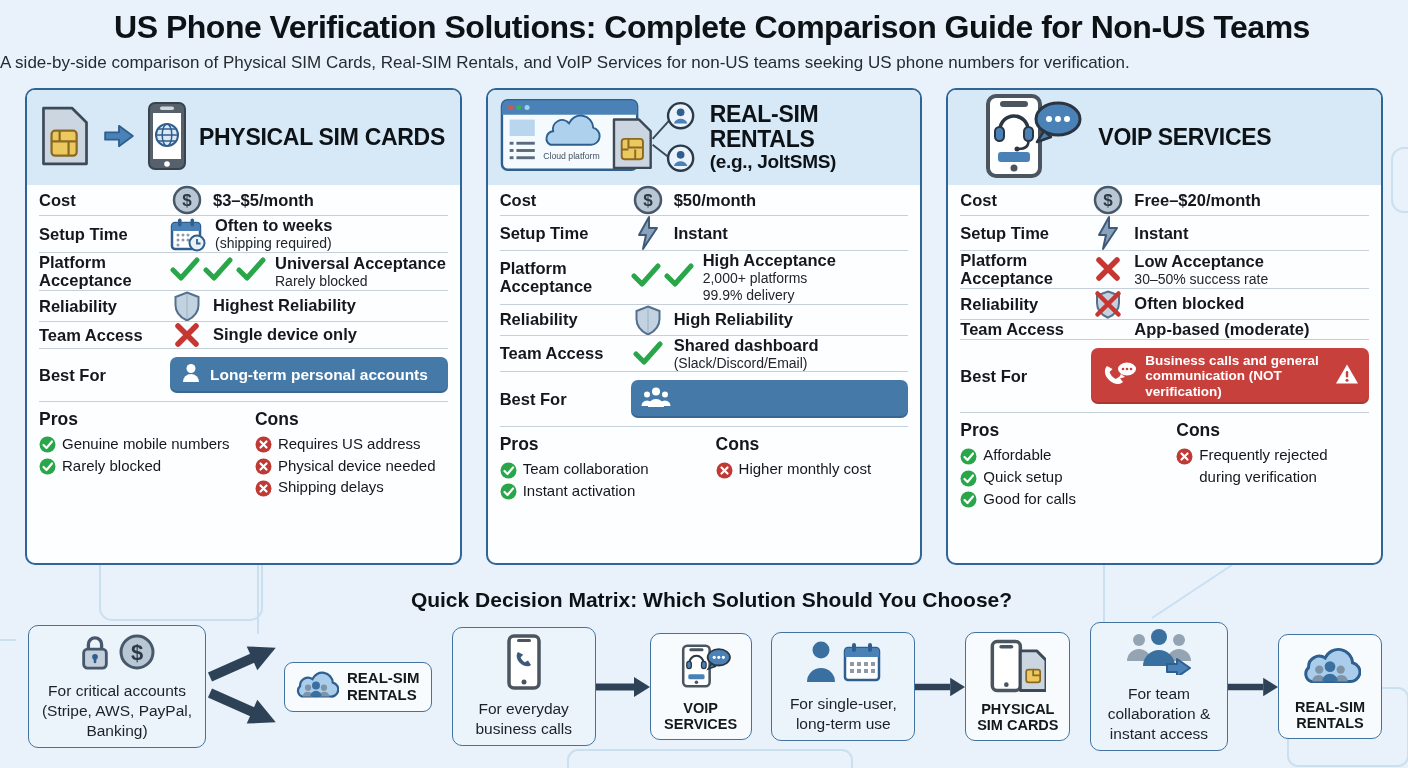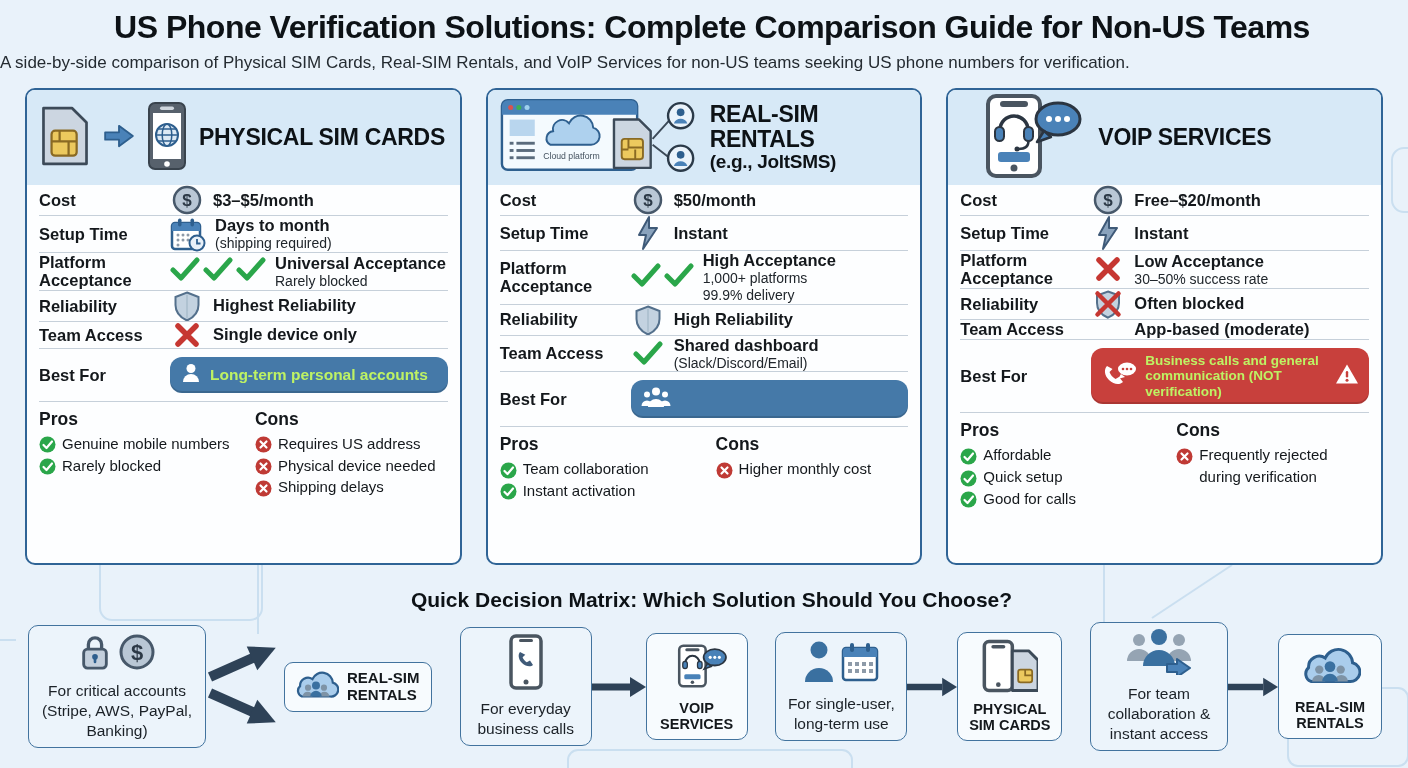--- a/index.html
+++ b/index.html
@@ -40,21 +40,21 @@
     display:flex; align-items:center; gap:9px; padding:0 0; border-top:1px solid #c6d0da;
   }
   .row:first-child{ border-top:none; }
   .rlabel{ width:122px; flex:none; font-weight:bold; font-size:16.5px; line-height:1.12; }
   .ricon{ display:flex; align-items:center; gap:3px; flex:none; justify-content:center; min-width:34px; }
   .rtext .v{ font-weight:bold; font-size:16.5px; line-height:1.15; }
   .rtext .n{ font-size:14px; line-height:1.2; color:#20262c; }
   .row-best{ padding:8px 0; }
   .pill{
     flex:1; display:flex; align-items:center; gap:8px; padding:5px 10px;
-    border-radius:12px; color:#bef264; font-weight:bold; font-size:15.5px; line-height:1.15;
+    border-radius:7px; color:#ffffff; font-weight:bold; font-size:15.5px; line-height:1.15;
   }
   .pill-blue{ background:#4579a8; box-shadow:inset 0 -2px 0 rgba(0,0,0,.15); }
   .pill-red{ background:#c8403c; box-shadow:inset 0 -2px 0 rgba(0,0,0,.15); font-size:13.5px; }
   .pill .ptxt{ flex:1; }
   .procon{ border-top:1px solid #c6d0da; display:flex; padding:7px 0 9px; flex:1; }
   .pc-col{ flex:1; }
   .pc-col.pros{ flex:1.12; }
   .pc-h{ font-weight:bold; font-size:17.5px; margin-bottom:3px; }
   .pc-item{ display:flex; align-items:flex-start; gap:6px; font-size:15px; line-height:1.45; }
   .pc-item svg{ margin-top:3.5px; flex:none; }
@@ -74,21 +74,21 @@
     align-items:center; justify-content:center; gap:4px; text-align:center; padding:6px;
   }
   .cond{ background:#ecf4fb; font-size:15.5px; line-height:1.28; color:#1b2127; }
   .outv{ background:#f7fbfe; font-weight:bold; font-size:14.5px; line-height:1.15; }
   .stack{ width:148px; display:flex; flex-direction:column; justify-content:space-between; padding:2px 0; }
   .outh{
     background:#f7fbfe; border:1.5px solid #42739e; border-radius:9px;
     display:flex; align-items:center; gap:8px; padding:3px 8px; height:50px;
     font-weight:bold; font-size:15px; line-height:1.1; text-align:left;
   }
-  .w178{width:178px;} .w140{width:132px;} .w102{width:102px;} .w105{width:105px;} .w138{width:138px;} .w104{width:104px;}
+  .w178{width:178px;} .w140{width:144px;} .w102{width:102px;} .w105{width:105px;} .w138{width:138px;} .w104{width:104px;}
   .arr{ flex:none; }
 </style>
 </head>
 <body>
 
 <svg id="deco" width="1408" height="768">
   <g fill="none" stroke="#cadff0" stroke-width="2">
     <rect x="1392" y="148" width="70" height="64" rx="12"></rect>
     <rect x="100" y="540" width="162" height="80" rx="12"></rect>
     <path d="M258 560 V 634"></path>
@@ -155,21 +155,21 @@
             <circle cx="8" cy="24" r="1.5"></circle>
                 <circle cx="13" cy="24" r="1.5"></circle>
                 <circle cx="18" cy="24" r="1.5"></circle>
             <circle cx="8" cy="29" r="1.5"></circle>
           </g>
           <circle cx="27" cy="27" r="7.5" fill="#e8f0f8" stroke="#2e5f8e" stroke-width="2"></circle>
           <path d="M27 23 v4.5 h3.5" stroke="#2e5f8e" stroke-width="1.8" fill="none"></path>
         </svg>
           </div>
         <div class="rtext">
-          <div class="v">Days to month</div>
+          <div class="v">Often to weeks</div>
           <div class="n">(shipping required)</div>
         </div>
       </div>
       <div class="row">
         <div class="rlabel">Platform Acceptance</div>
         <div class="ricon">
           <span><svg width="30" height="24" viewBox="0 0 30 24">
                 <path d="M3 13 L11 21 L27 3" stroke="#2aa64a" stroke-width="5" fill="none" stroke-linecap="round" stroke-linejoin="round"></path>
               </svg></span>
           <span><svg width="30" height="24" viewBox="0 0 30 24">
@@ -331,21 +331,21 @@
         <div class="ricon">
           <span><svg width="30" height="24" viewBox="0 0 30 24">
                 <path d="M3 13 L11 21 L27 3" stroke="#2aa64a" stroke-width="5" fill="none" stroke-linecap="round" stroke-linejoin="round"></path>
               </svg></span>
           <span><svg width="30" height="24" viewBox="0 0 30 24">
                 <path d="M3 13 L11 21 L27 3" stroke="#2aa64a" stroke-width="5" fill="none" stroke-linecap="round" stroke-linejoin="round"></path>
               </svg></span>
         </div>
         <div class="rtext">
           <div class="v">High Acceptance</div>
-          <div class="n">1,000+ platforms</div>
+          <div class="n">2,000+ platforms</div>
           <div class="n">99.9% delivery</div>
         </div>
       </div>
       <div class="row">
         <div class="rlabel">Reliability</div>
         <div class="ricon">
             <svg width="26" height="30" viewBox="0 0 26 30">
           <path d="M13 1.5 L24.5 6 V14 c0 7.5 -5 12.5 -11.5 15.5 C6.5 26.5 1.5 21.5 1.5 14 V6 Z" fill="#c3d2e0" stroke="#54708c" stroke-width="2"></path>
           <path d="M13 3.5 V27.5" stroke="#a9bccd" stroke-width="1.5"></path>
         </svg>

